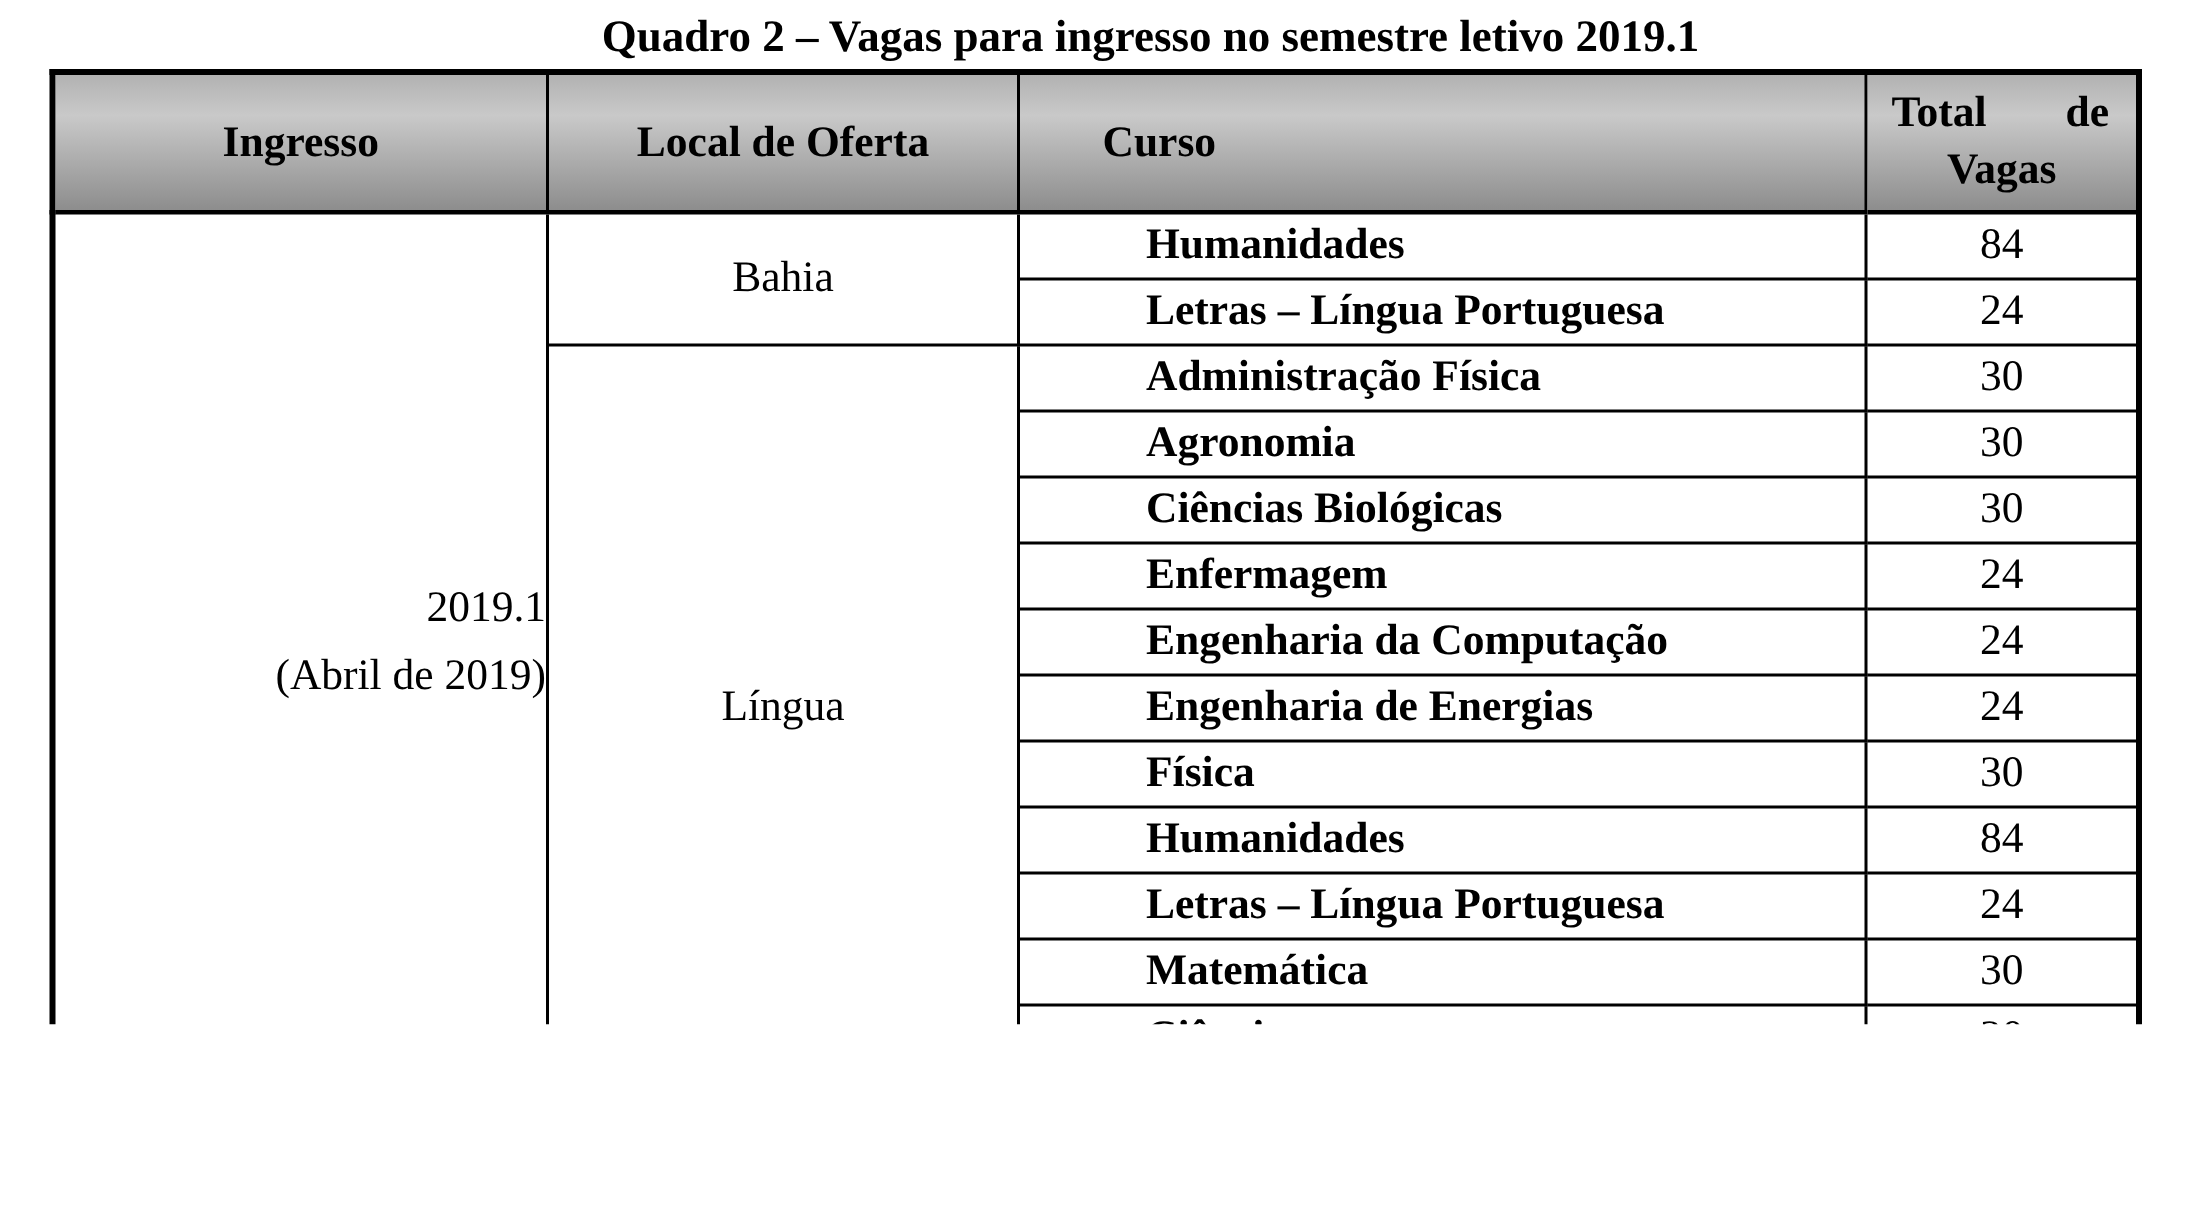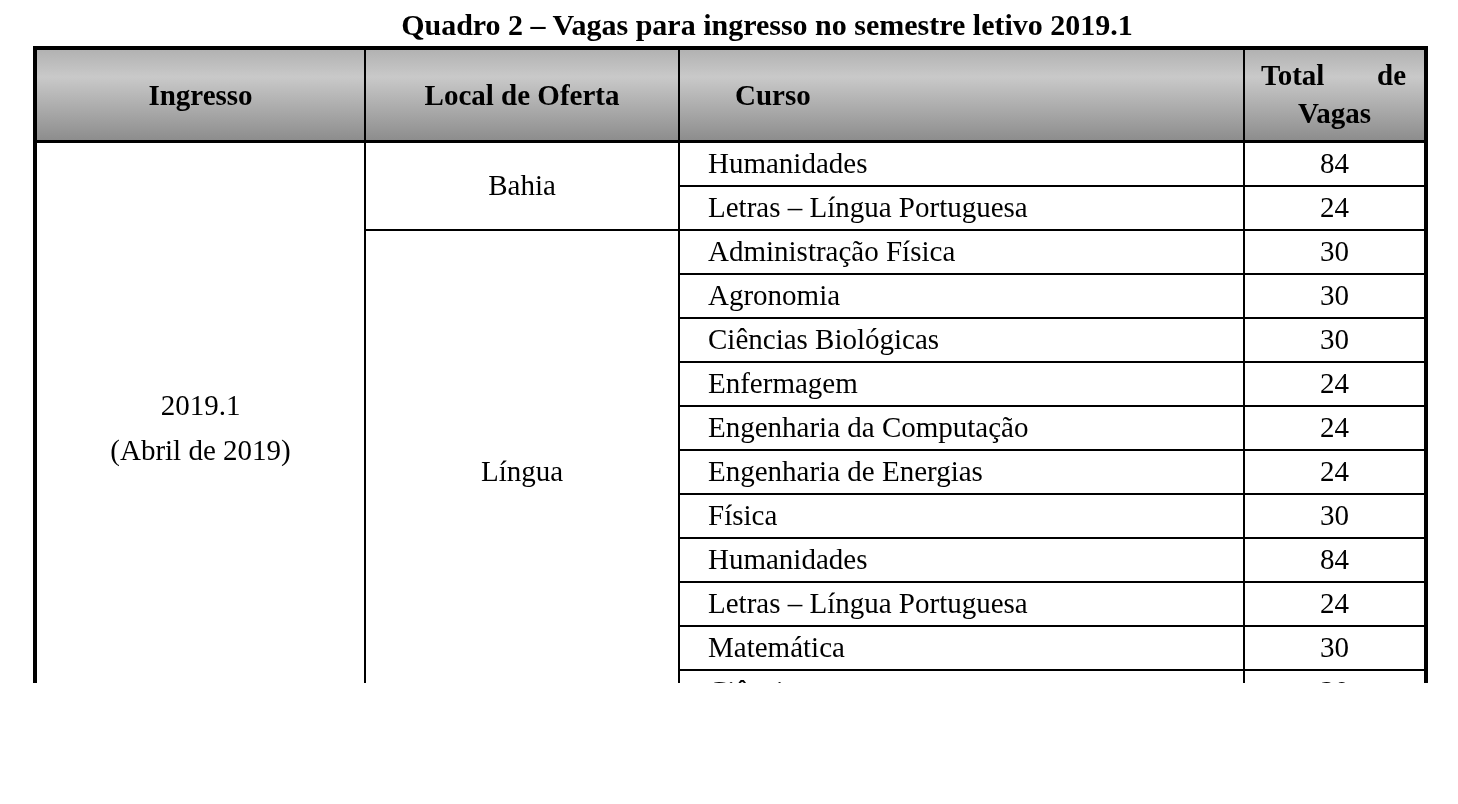--- a/index.html
+++ b/index.html
@@ -67,26 +67,27 @@
     line-height: 1.3;
   }
   .tl2 {
     display: block;
     text-align: center;
     line-height: 1.3;
   }
   tr.body-row { height: 44px; }
   td.curso {
     text-align: left;
-    padding-left: 28px;
+    padding-left: 84px;
+    font-weight: bold;
   }
   td.num { text-align: center; }
   td.local { text-align: center; }
   td.ingresso {
-    text-align: center;
+    text-align: right;
     line-height: 1.55;
   }
   tr.foot td {
     border-top: 3px solid var(--border, #000);
     height: 48px;
   }
   tr.foot td.total {
     font-weight: bold;
     text-align: center;
     vertical-align: middle;

